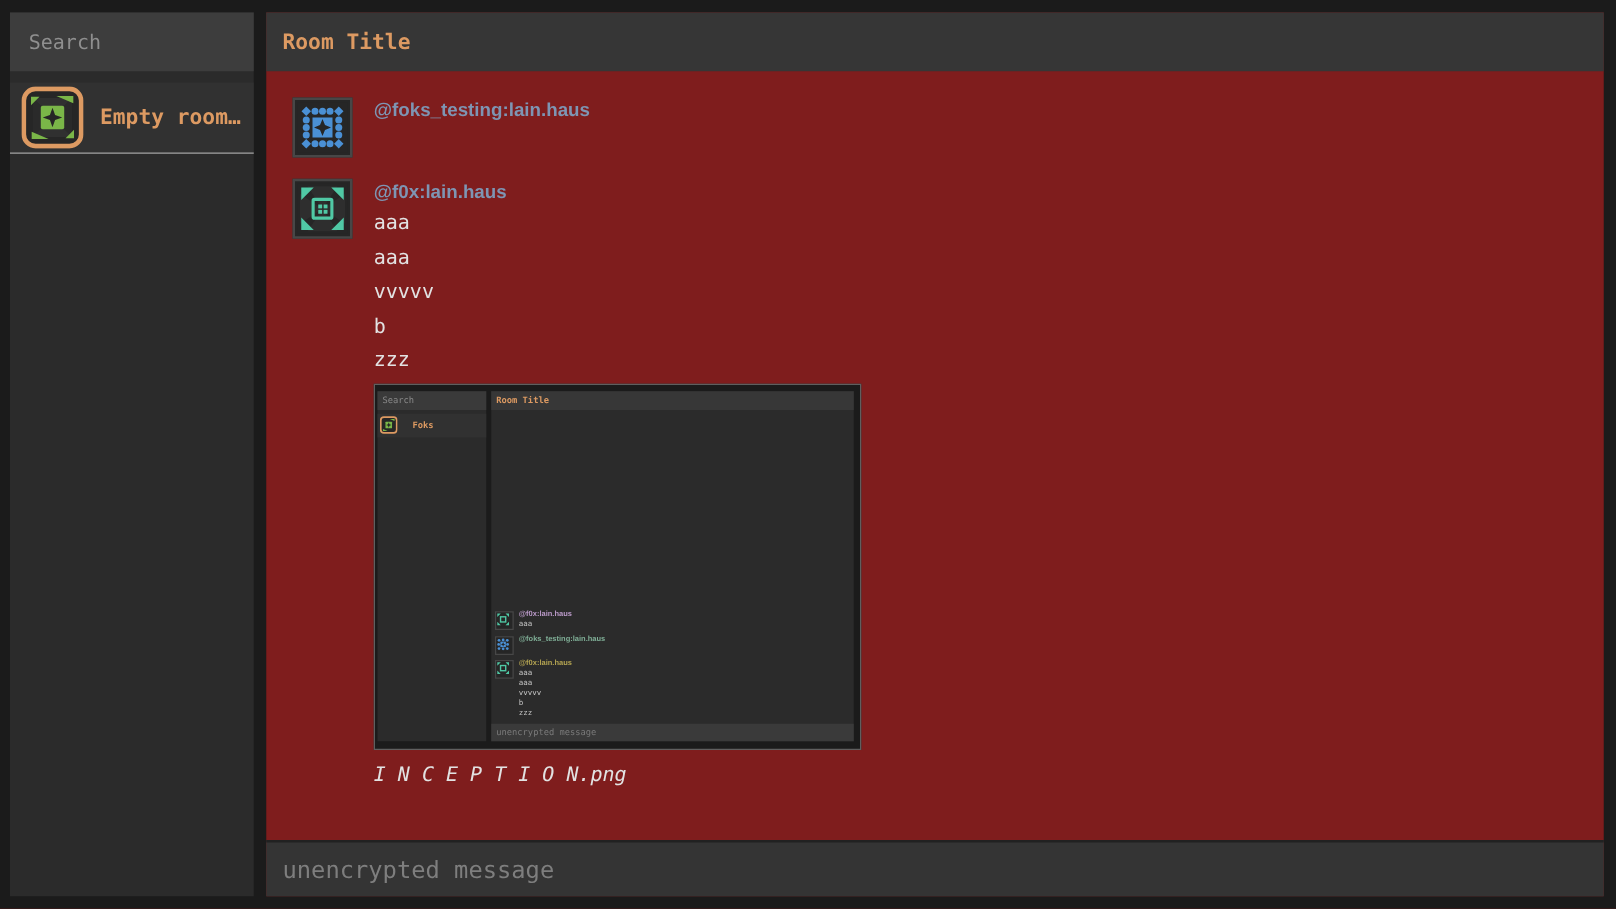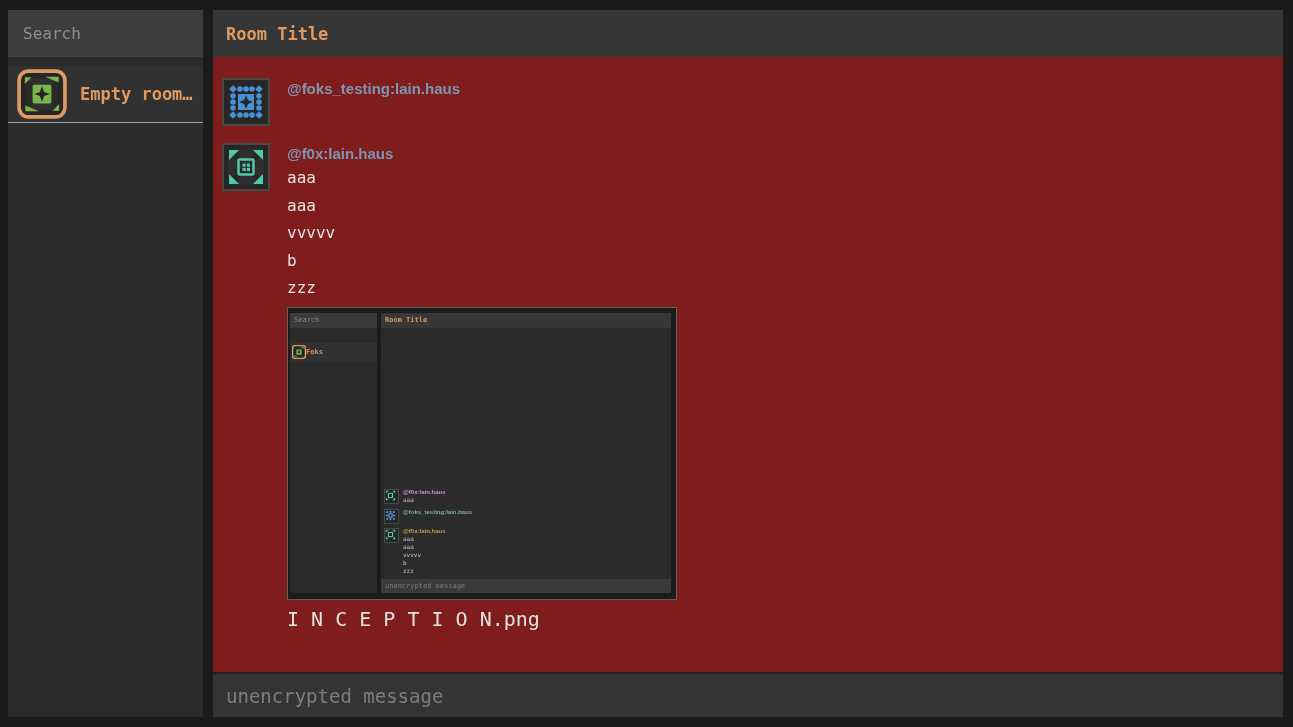--- a/index.html
+++ b/index.html
@@ -32,53 +32,53 @@
     position:absolute;left:213px;top:10px;width:1070px;height:707px;
     background:#7f1d1d;
   }
   .room-header{
     height:47px;background:#363636;display:flex;align-items:center;padding-left:13px;
   }
   .room-title{font-weight:bold;font-size:17px;color:#dd9a62;}
   .messages{
     position:absolute;left:0;right:0;top:47px;bottom:45px;overflow:hidden;
   }
-  .msg-group{position:absolute;left:0;display:flex;gap:17px;padding-left:9px;}
+  .msg-group{position:absolute;left:12px;display:flex;gap:17px;padding-left:9px;}
   .msg-group.g1{top:21px;}
   .msg-group.g2{top:86px;}
   .avatar-frame{
     width:40px;height:40px;flex:0 0 auto;
     border:2px solid #474747;background:#262626;padding:2px;
   }
   .msg-content{display:flex;flex-direction:column;}
   .sender-name{
     font-family:"Liberation Sans",sans-serif;font-weight:bold;font-size:15px;
     color:#7e95b3;line-height:17px;margin-top:2px;
   }
   .msg-lines{margin-top:2px;}
   .msg-line{font-size:16px;line-height:27.6px;color:#e2e2e2;white-space:pre;}
   .attachment{
     position:relative;width:388px;height:291px;margin-top:5px;
     background:#1b1b1b;border:1px solid #5f5f5f;box-sizing:content-box;cursor:pointer;
   }
-  .attachment-filename{font-size:20px;line-height:27.6px;color:#e2e2e2;margin-top:6px;white-space:pre;}
+  .attachment-filename{font-size:16px;line-height:27.6px;color:#e2e2e2;margin-top:6px;white-space:pre;font-style:italic;}
   .composer{
     position:absolute;left:0;right:0;bottom:0;height:45px;background:#343434;
     border-top:2px solid #212121;box-sizing:border-box;
   }
   .composer input{
     width:100%;height:100%;box-sizing:border-box;background:transparent;border:none;outline:none;
     padding:0 13px;font-family:"DejaVu Sans Mono",monospace;font-size:19px;color:#c8c8c8;
   }
   .composer input::placeholder{color:#7e7e7e;}
   
   .n-abs{position:absolute;box-sizing:border-box;}
   .n-sidebar{left:2px;top:5px;width:87px;height:280px;background:#2b2b2b;}
   .n-search{height:15px;background:#3a3a3a;font-size:7px;line-height:15px;color:#8a8a8a;padding-left:4px;}
-  .n-room{margin-top:15px;height:19px;background:#313131;display:flex;align-items:center;gap:0;padding-left:2px;}
+  .n-room{margin-top:3px;height:19px;background:#313131;display:flex;align-items:center;gap:12px;padding-left:2px;}
   .n-room-name{font-size:7px;font-weight:bold;color:#dd9a62;}
   .n-main{left:93px;top:5px;width:290px;height:280px;background:#2b2b2b;}
   .n-header{height:15px;background:#373737;font-size:7px;font-weight:bold;line-height:15px;color:#dd9a62;padding-left:4px;}
   .n-msg{position:absolute;left:3px;display:flex;gap:4px;}
   .n-avatar{width:13px;height:13px;flex:0 0 auto;border:1px solid #474747;background:#262626;}
   .n-name{font-family:"Liberation Sans",sans-serif;font-weight:bold;font-size:6px;line-height:7px;}
   .n-line{font-size:6px;line-height:8px;color:#c4c4c4;}
   .n-composer{left:0;right:0;bottom:0;height:14px;background:#3a3a3a;font-size:7px;line-height:14px;color:#7a7a7a;padding-left:4px;}
   .c-purple{color:#bb9ac9;} .c-green{color:#7fae96;} .c-olive{color:#b3a351;}
   svg{display:block;}

